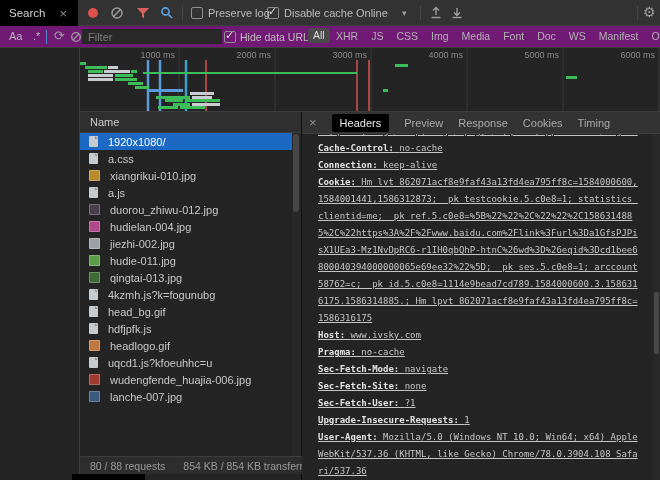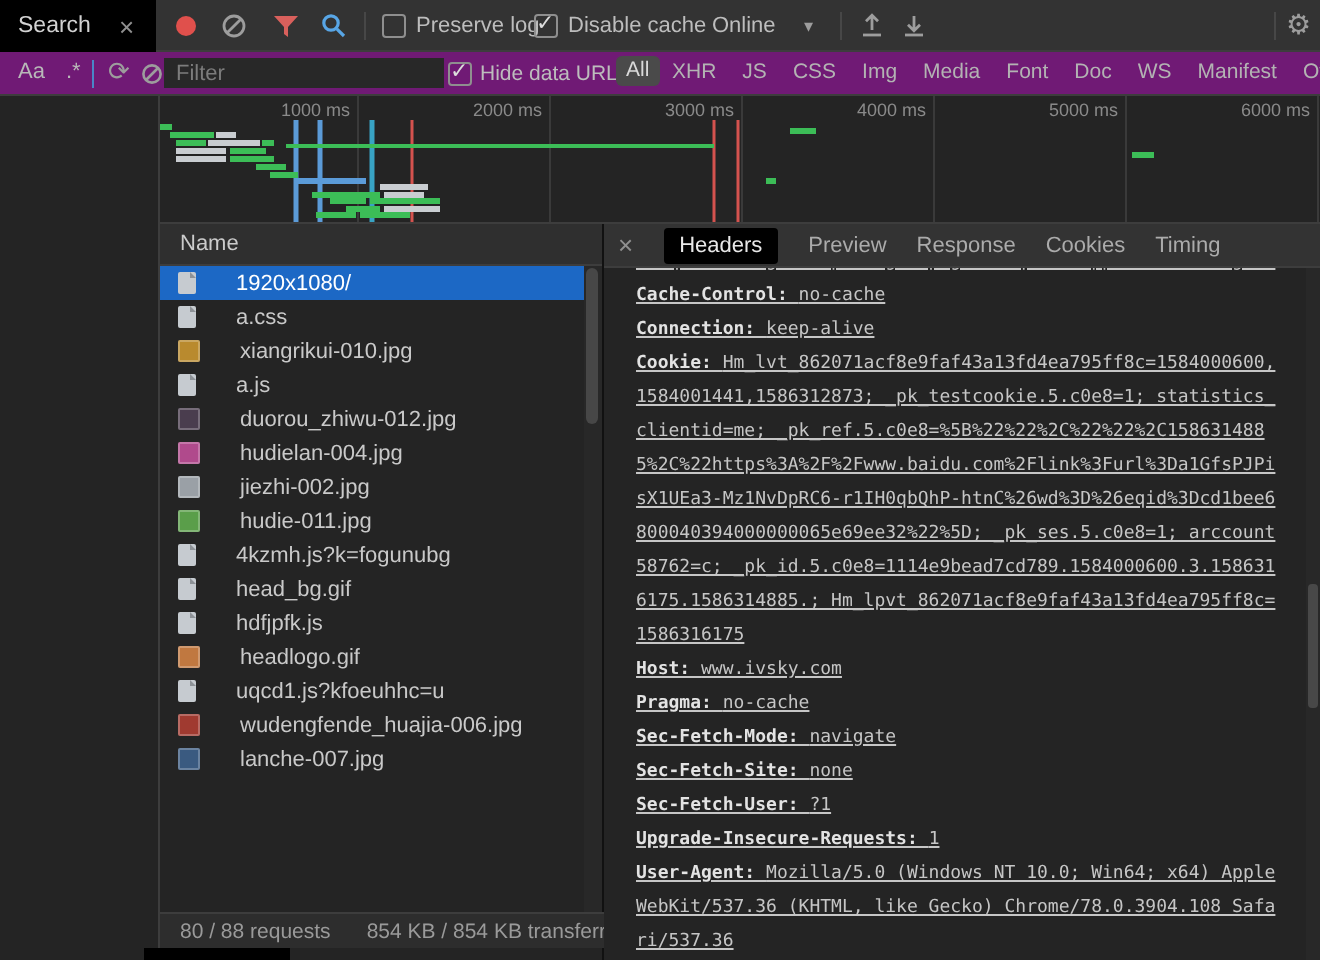--- a/index.html
+++ b/index.html
@@ -36,21 +36,21 @@
   .timeline{left:80px;top:48px;width:580px;height:64px;border-bottom:1px solid #3d3d3d;box-sizing:border-box;}
 
   
   .search-pane{left:0;top:48px;width:80px;height:432px;background:#242424;border-right:1px solid #3d3d3d;box-sizing:border-box;}
 
   
   .req-pane{left:80px;top:112px;width:222px;height:368px;background:#242424;border-right:1px solid #111;box-sizing:border-box;}
   .req-header{height:21px;line-height:21px;background:#2f2f2f;border-bottom:1px solid #3d3d3d;
               padding-left:10px;font-size:11px;color:#cbcbcb;box-sizing:border-box;}
   #req-rows{position:absolute;left:0;top:21px;width:212px;}
-  .req-row{height:17px;display:flex;align-items:center;gap:20px;padding-left:9px;font-size:11px;color:#c9c9c9;
+  .req-row{height:17px;display:flex;align-items:center;gap:10px;padding-left:9px;font-size:11px;color:#c9c9c9;
            white-space:nowrap;overflow:hidden;}
   .req-row.selected{background:#1c68c5;color:#fff;}
   .icon-doc{width:9px;height:11px;background:#c6cbd0;border-radius:1px;position:relative;flex:0 0 auto;}
   .icon-doc::before{content:"";position:absolute;top:0;right:0;border-style:solid;border-width:0 3px 3px 0;
                     border-color:#8d9297 transparent;}
   .icon-img{width:11px;height:11px;border-radius:1px;box-shadow:inset 0 0 0 1px rgba(255,255,255,.25);flex:0 0 auto;}
   .req-scroll-track{position:absolute;left:212px;top:21px;width:9px;height:323px;background:#282828;}
   .req-scroll-thumb{position:absolute;left:1px;top:1px;width:6px;height:78px;background:#474747;border-radius:3px;}
   .statusbar{position:absolute;left:0;top:344px;width:222px;height:18px;background:#2d2d2d;border-top:1px solid #3d3d3d;
              display:flex;align-items:center;gap:9px;padding:0 10px;font-size:10.5px;color:#9a9a9a;box-sizing:border-box;white-space:nowrap;}
@@ -225,20 +225,24 @@
         </div>
         <div class="req-row">
           <span class="icon-img" style="background: rgb(154, 160, 166);"></span>
           <span>jiezhi-002.jpg</span>
         </div>
         <div class="req-row">
           <span class="icon-img" style="background: rgb(90, 158, 74);"></span>
           <span>hudie-011.jpg</span>
         </div>
         <div class="req-row">
+          <span class="icon-img" style="background: rgb(62, 107, 53);"></span>
+          <span>qingtai-013.jpg</span>
+        </div>
+        <div class="req-row">
           <span class="icon-doc"></span>
           <span>4kzmh.js?k=fogunubg</span>
         </div>
         <div class="req-row">
           <span class="icon-doc"></span>
           <span>head_bg.gif</span>
         </div>
         <div class="req-row">
           <span class="icon-doc"></span>
           <span>hdfjpfk.js</span>

